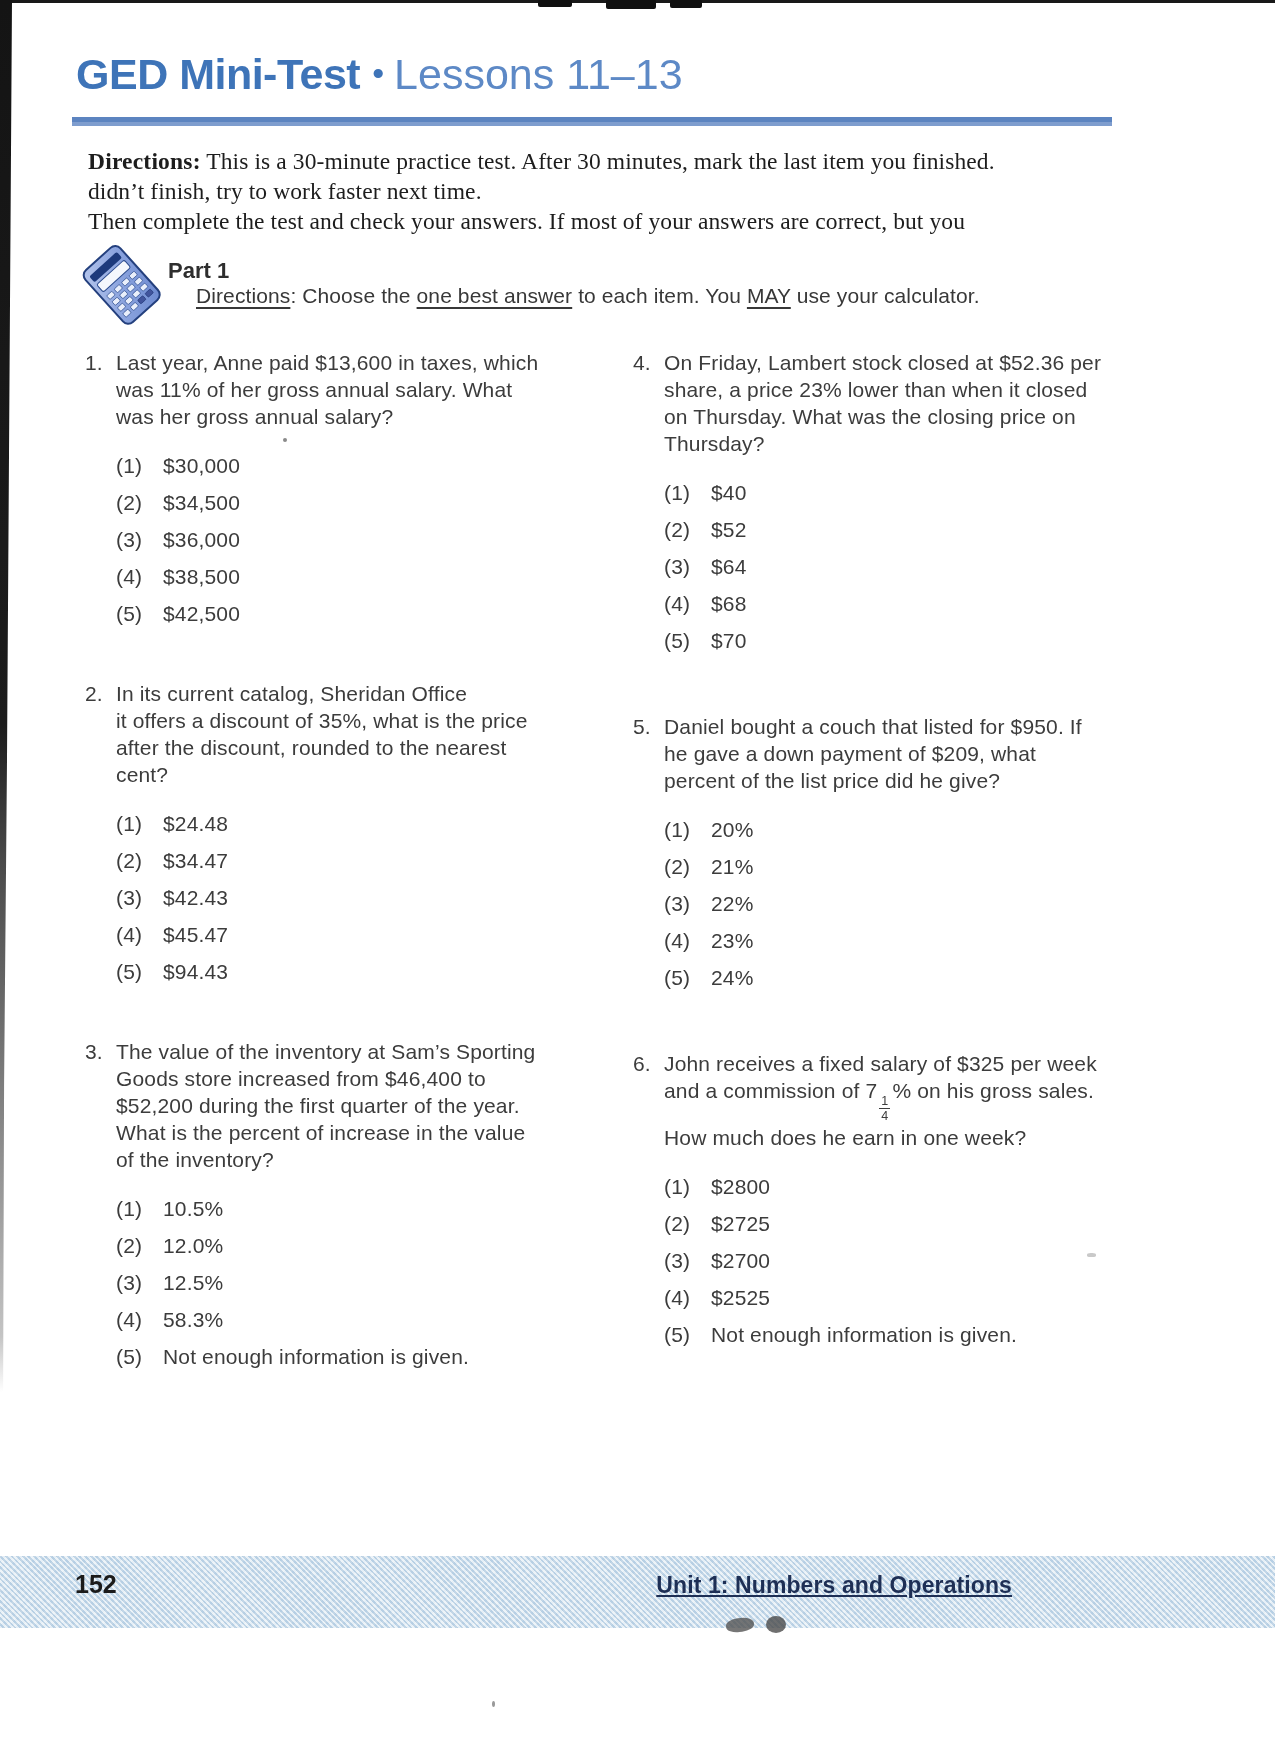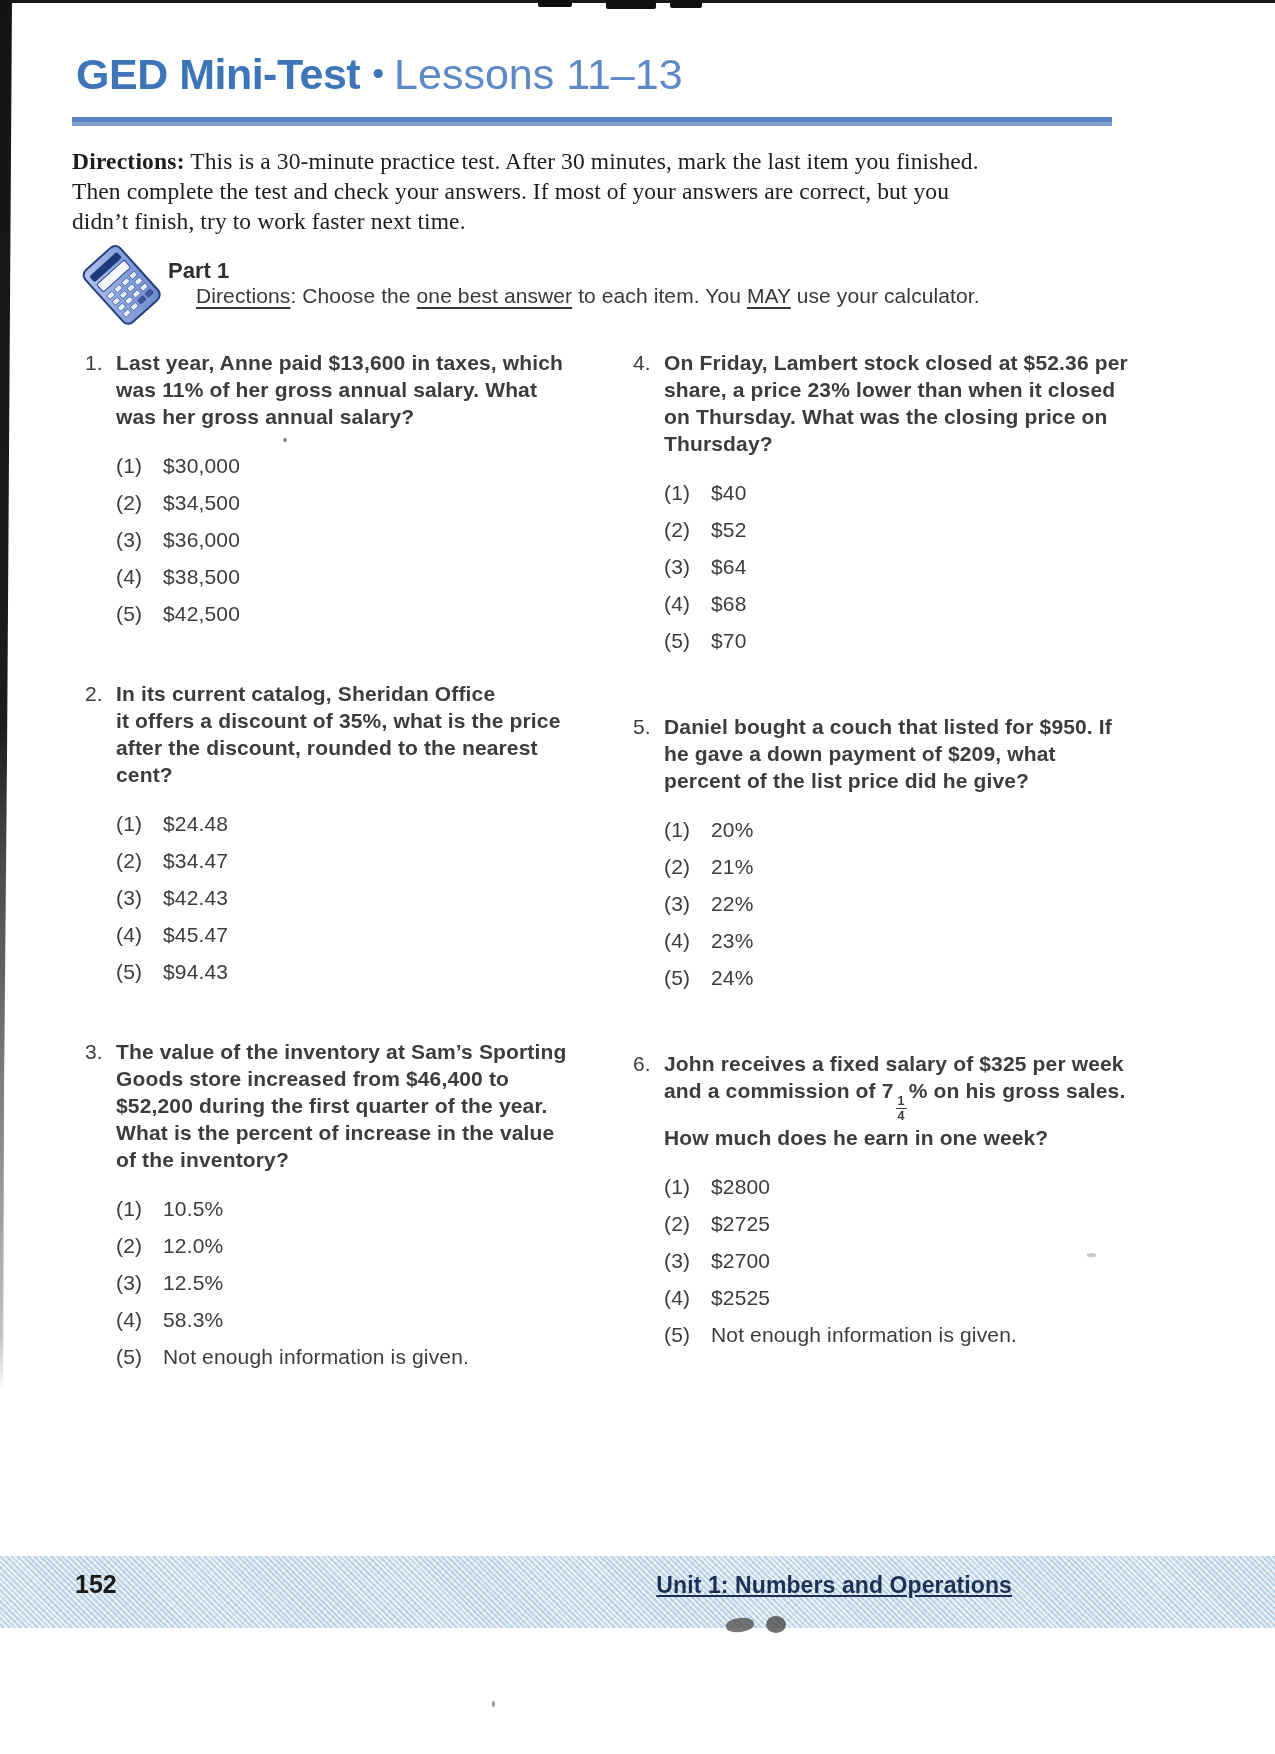--- a/index.html
+++ b/index.html
@@ -39,21 +39,21 @@
   .title-bullet { font-size:34px; color:var(--title-blue,#3e74b8); vertical-align:4px; margin:0 10px 0 12px; }
   .title-light { font-size:43px; font-weight:400; letter-spacing:0; color:var(--title-light-blue,#5d89c6); }
   .double-rule {
     position:absolute; left:72px; top:117px; width:1040px; height:5px;
     border-top:5px solid var(--rule-blue,#5c84c0);
     border-bottom:4px solid #7e9dce;
   }
 
   
   .directions {
-    position:absolute; left:72px; top:146px; width:1060px;
+    position:absolute; left:88px; top:146px; width:1060px;
     font-family:"Liberation Serif", serif; font-size:23.5px; line-height:30px;
     color:var(--serif-text,#1d1d1d); letter-spacing:0.1px;
   }
   .dir-line { white-space:nowrap; }
   .dir-line b { letter-spacing:0.2px; }
 
   
   .part1 { position:absolute; left:76px; top:258px; }
   .calc-wrap { position:absolute; left:0; top:-16px; }
   .part1-text { margin-left:92px; }
@@ -62,21 +62,21 @@
   .useg { text-decoration:underline; text-underline-offset:4px; text-decoration-thickness:1.5px; }
 
   
   .col { position:absolute; top:349px; }
   .col-left { left:85px; width:478px; }
   .col-right { left:633px; width:492px; }
   .question { margin-bottom:53px; }
   .col-right .question { margin-bottom:59px; }
   .qrow { display:flex; font-size:21px; line-height:27px; letter-spacing:0.15px; }
   .qnum { width:31px; flex:none; }
-  .qline { white-space:nowrap;font-weight:bold; }
+  .qline { white-space:nowrap; }
   .options { margin-top:22px; padding-left:31px; font-size:21px; line-height:27px; letter-spacing:0.15px; }
   .opt { display:flex; margin-top:10px; }
   .opt:first-child { margin-top:0; }
   .onum { width:47px; flex:none; }
   .oval { white-space:nowrap; }
 
   
   .frac {
     display:inline-flex; flex-direction:column; align-items:center;
     font-size:12.5px; line-height:1.15; vertical-align:-7px; margin:0 2px;
@@ -114,22 +114,22 @@
   <div class="speck speck-b"></div>
   <div class="speck speck-c"></div>
 
   <div class="title-row">
     <span class="title-bold">GED Mini-Test</span><span class="title-bullet">•</span><span class="title-light">Lessons 11–13</span>
   </div>
   <div class="double-rule"></div>
 
   <div class="directions">
       <div class="dir-line"><b>Directions:</b> This is a 30-minute practice test. After 30 minutes, mark the last item you finished.</div>
+      <div class="dir-line">didn’t finish, try to work faster next time.</div>
       <div class="dir-line">Then complete the test and check your answers. If most of your answers are correct, but you</div>
-      <div class="dir-line">didn’t finish, try to work faster next time.</div>
     </div>
 
   <div class="part1">
     <div class="calc-wrap">
       <svg width="92" height="86" viewBox="0 0 92 86">
         <defs>
           <linearGradient id="calcBody" x1="0" y1="0" x2="1" y2="1">
             <stop offset="0" stop-color="#b6c6ec"></stop>
             <stop offset="0.5" stop-color="#8aa3de"></stop>
             <stop offset="1" stop-color="#6c89d0"></stop>

